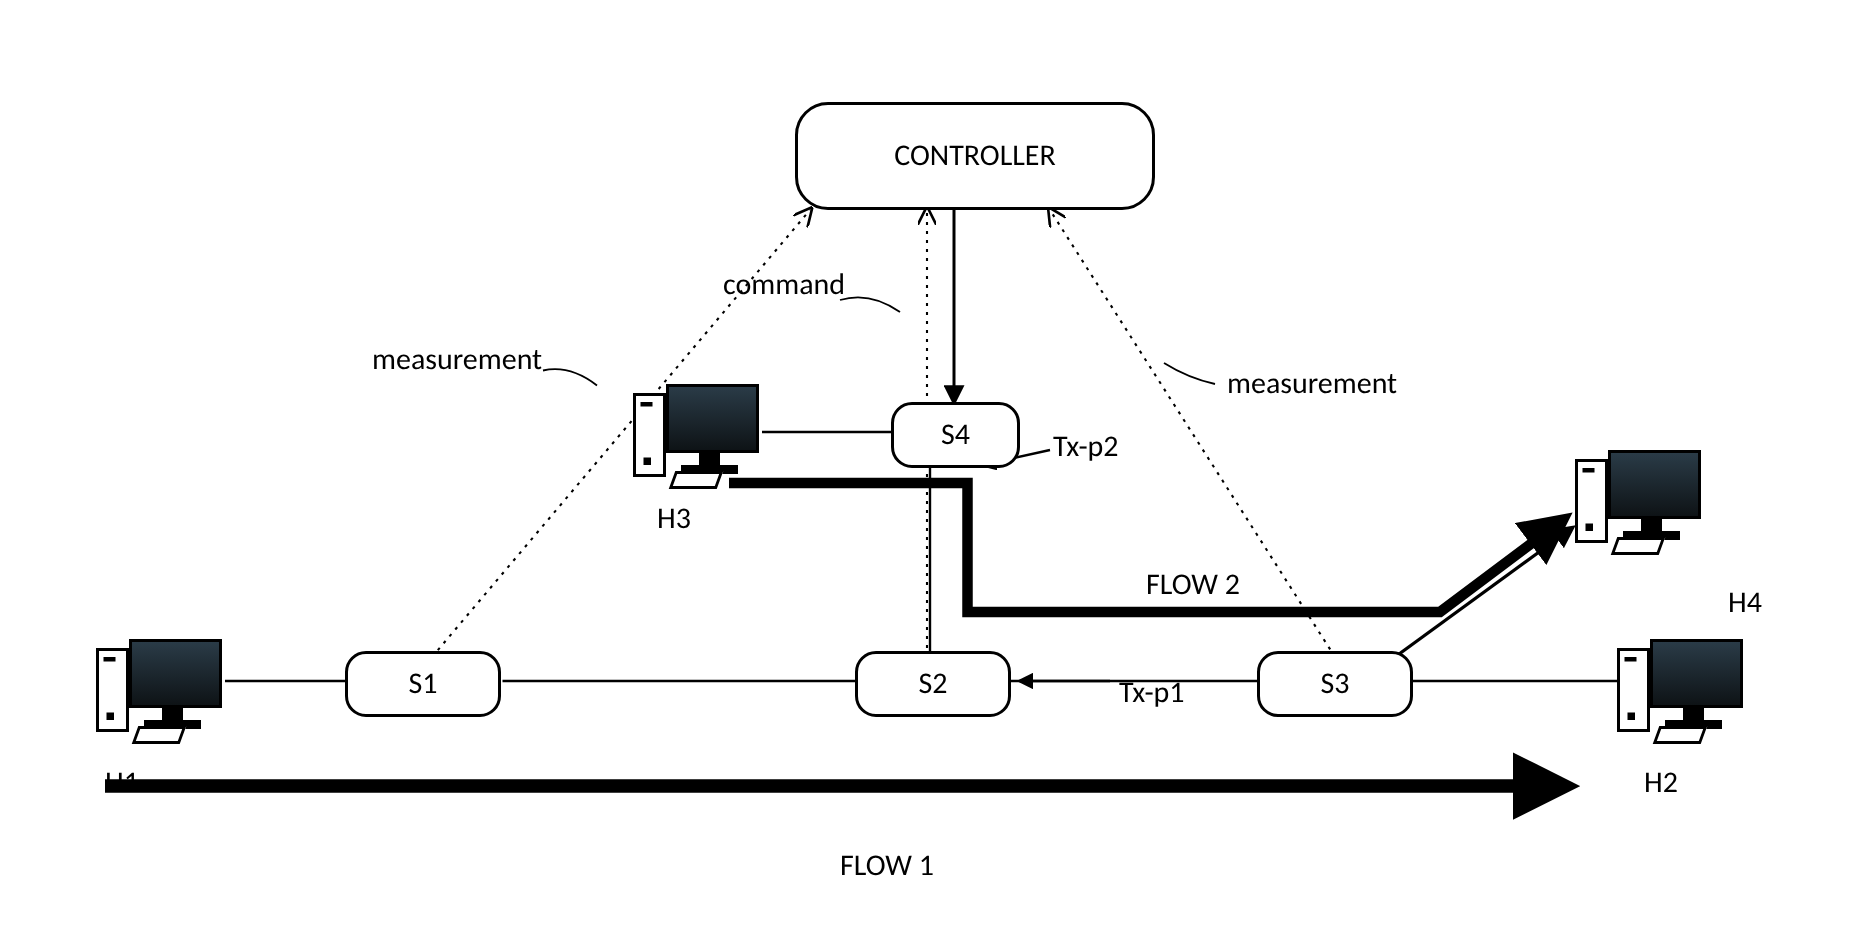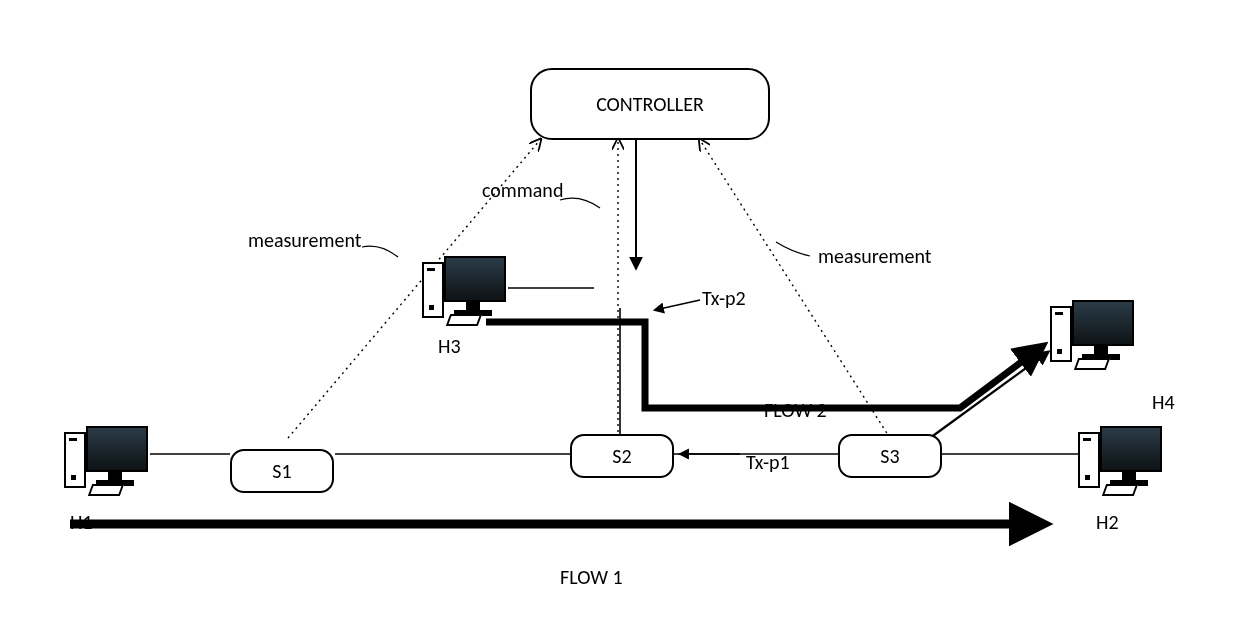--- a/index.html
+++ b/index.html
@@ -149,22 +149,25 @@
 
   <path d="M 486 322 L 645 322 L 645 408 L 960 408 L 1040 348" stroke="#000" stroke-width="7" fill="none" stroke-linejoin="miter" marker-end="url(#arrow-big)"></path>
 
   <line x1="70" y1="524" x2="1040" y2="524" stroke="#000" stroke-width="9" marker-end="url(#arrow-big)"></line>
 </svg>
 
 <div class="node controller" style="left:530px; top:68px; width:240px; height:72px;">
   <span>CONTROLLER</span>
 </div>
 
-
-<div class="node" style="left:230px; top:449px; width:104px; height:44px;">
+<div class="node" style="left:594px; top:268px; width:86px; height:44px;">
+  <span>S4</span>
+</div>
+
+<div class="node" style="left:230px; top:434px; width:104px; height:44px;">
   <span>S1</span>
 </div>
 
 <div class="node" style="left:570px; top:434px; width:104px; height:44px;">
   <span>S2</span>
 </div>
 
 <div class="node" style="left:838px; top:434px; width:104px; height:44px;text-align:right;">
   <span>S3</span>
 </div>
@@ -203,16 +206,16 @@
 <span class="label" style="left:818px; top:244px;">measurement</span>
 
 <span class="label" style="left:702px; top:286px;">Tx-p2</span>
 <span class="label" style="left:746px; top:440px;margin-top:10px;">Tx-p1</span>
 
 <span class="label" style="left:70px; top:510px;">H1</span>
 <span class="label" style="left:1096px; top:510px;">H2</span>
 <span class="label" style="left:438px; top:334px;">H3</span>
 <span class="label" style="left:1152px; top:346px;margin-top:44px;">H4</span>
 
-<span class="label" style="left:764px; top:378px;margin-top:20px;">FLOW 2</span>
+<span class="label" style="left:764px; top:378px;">FLOW 2</span>
 <span class="label" style="left:560px; top:565px;">FLOW 1</span>
 
 </div>
 
 </body></html>

